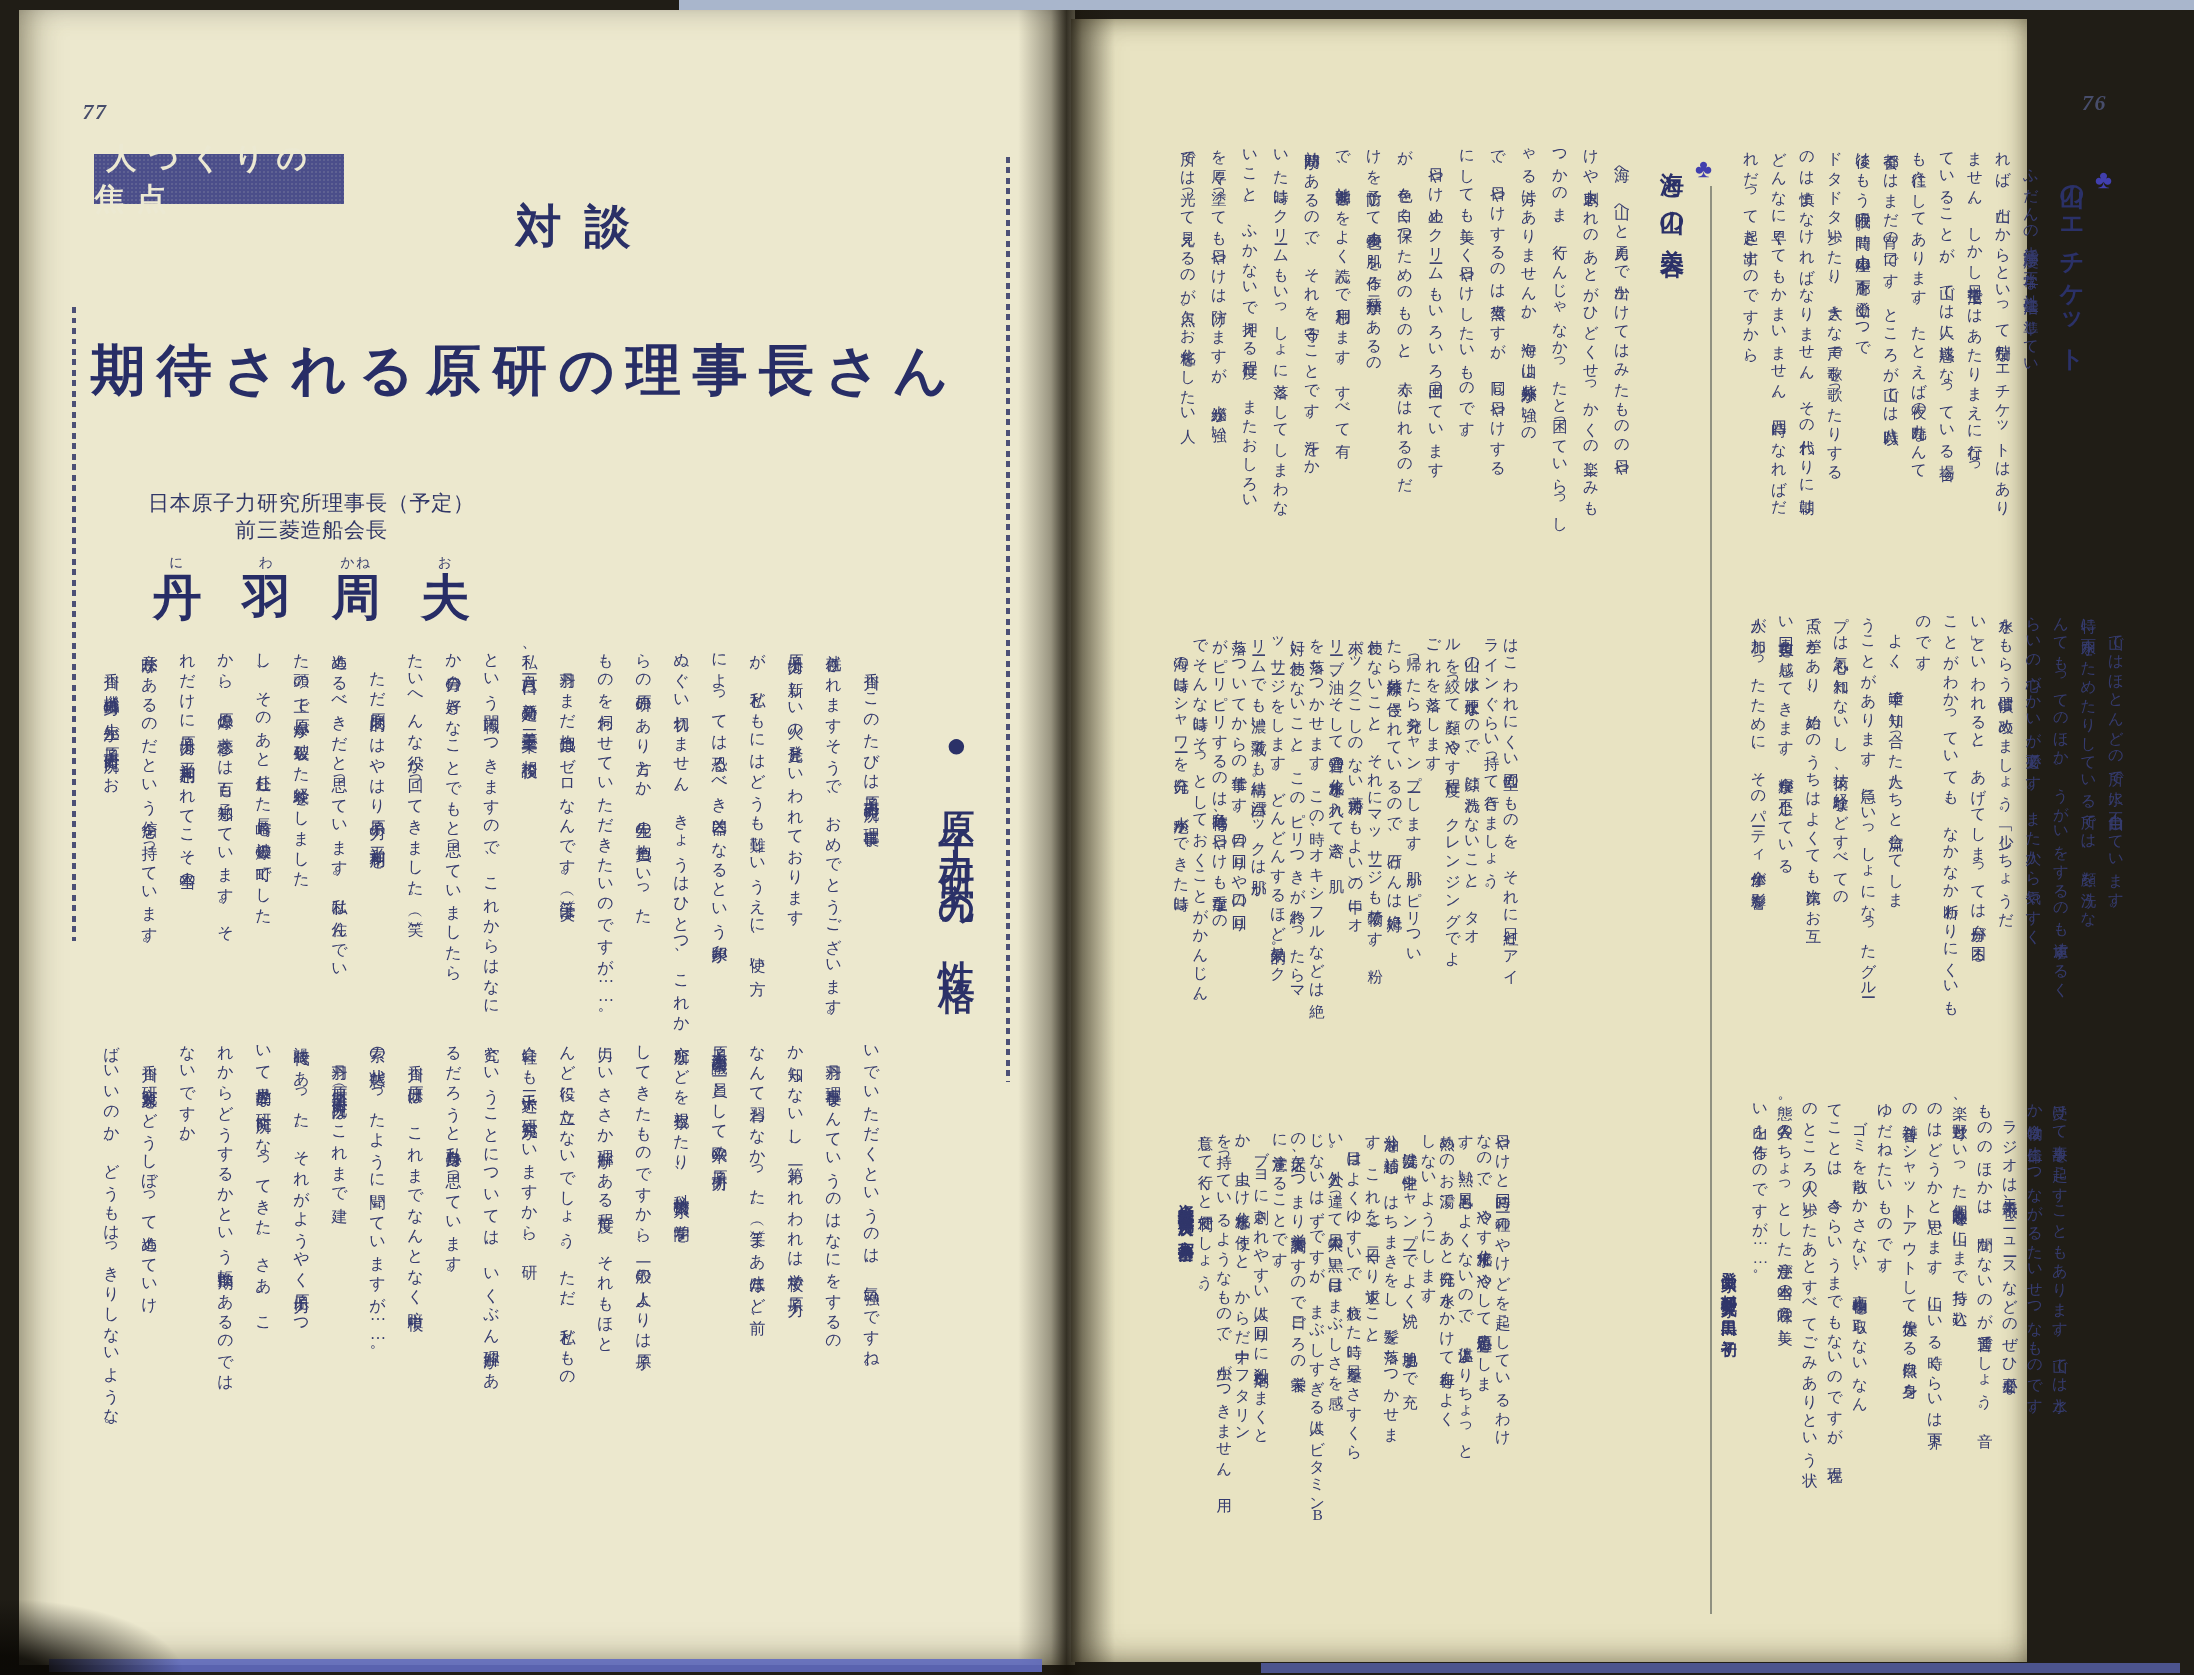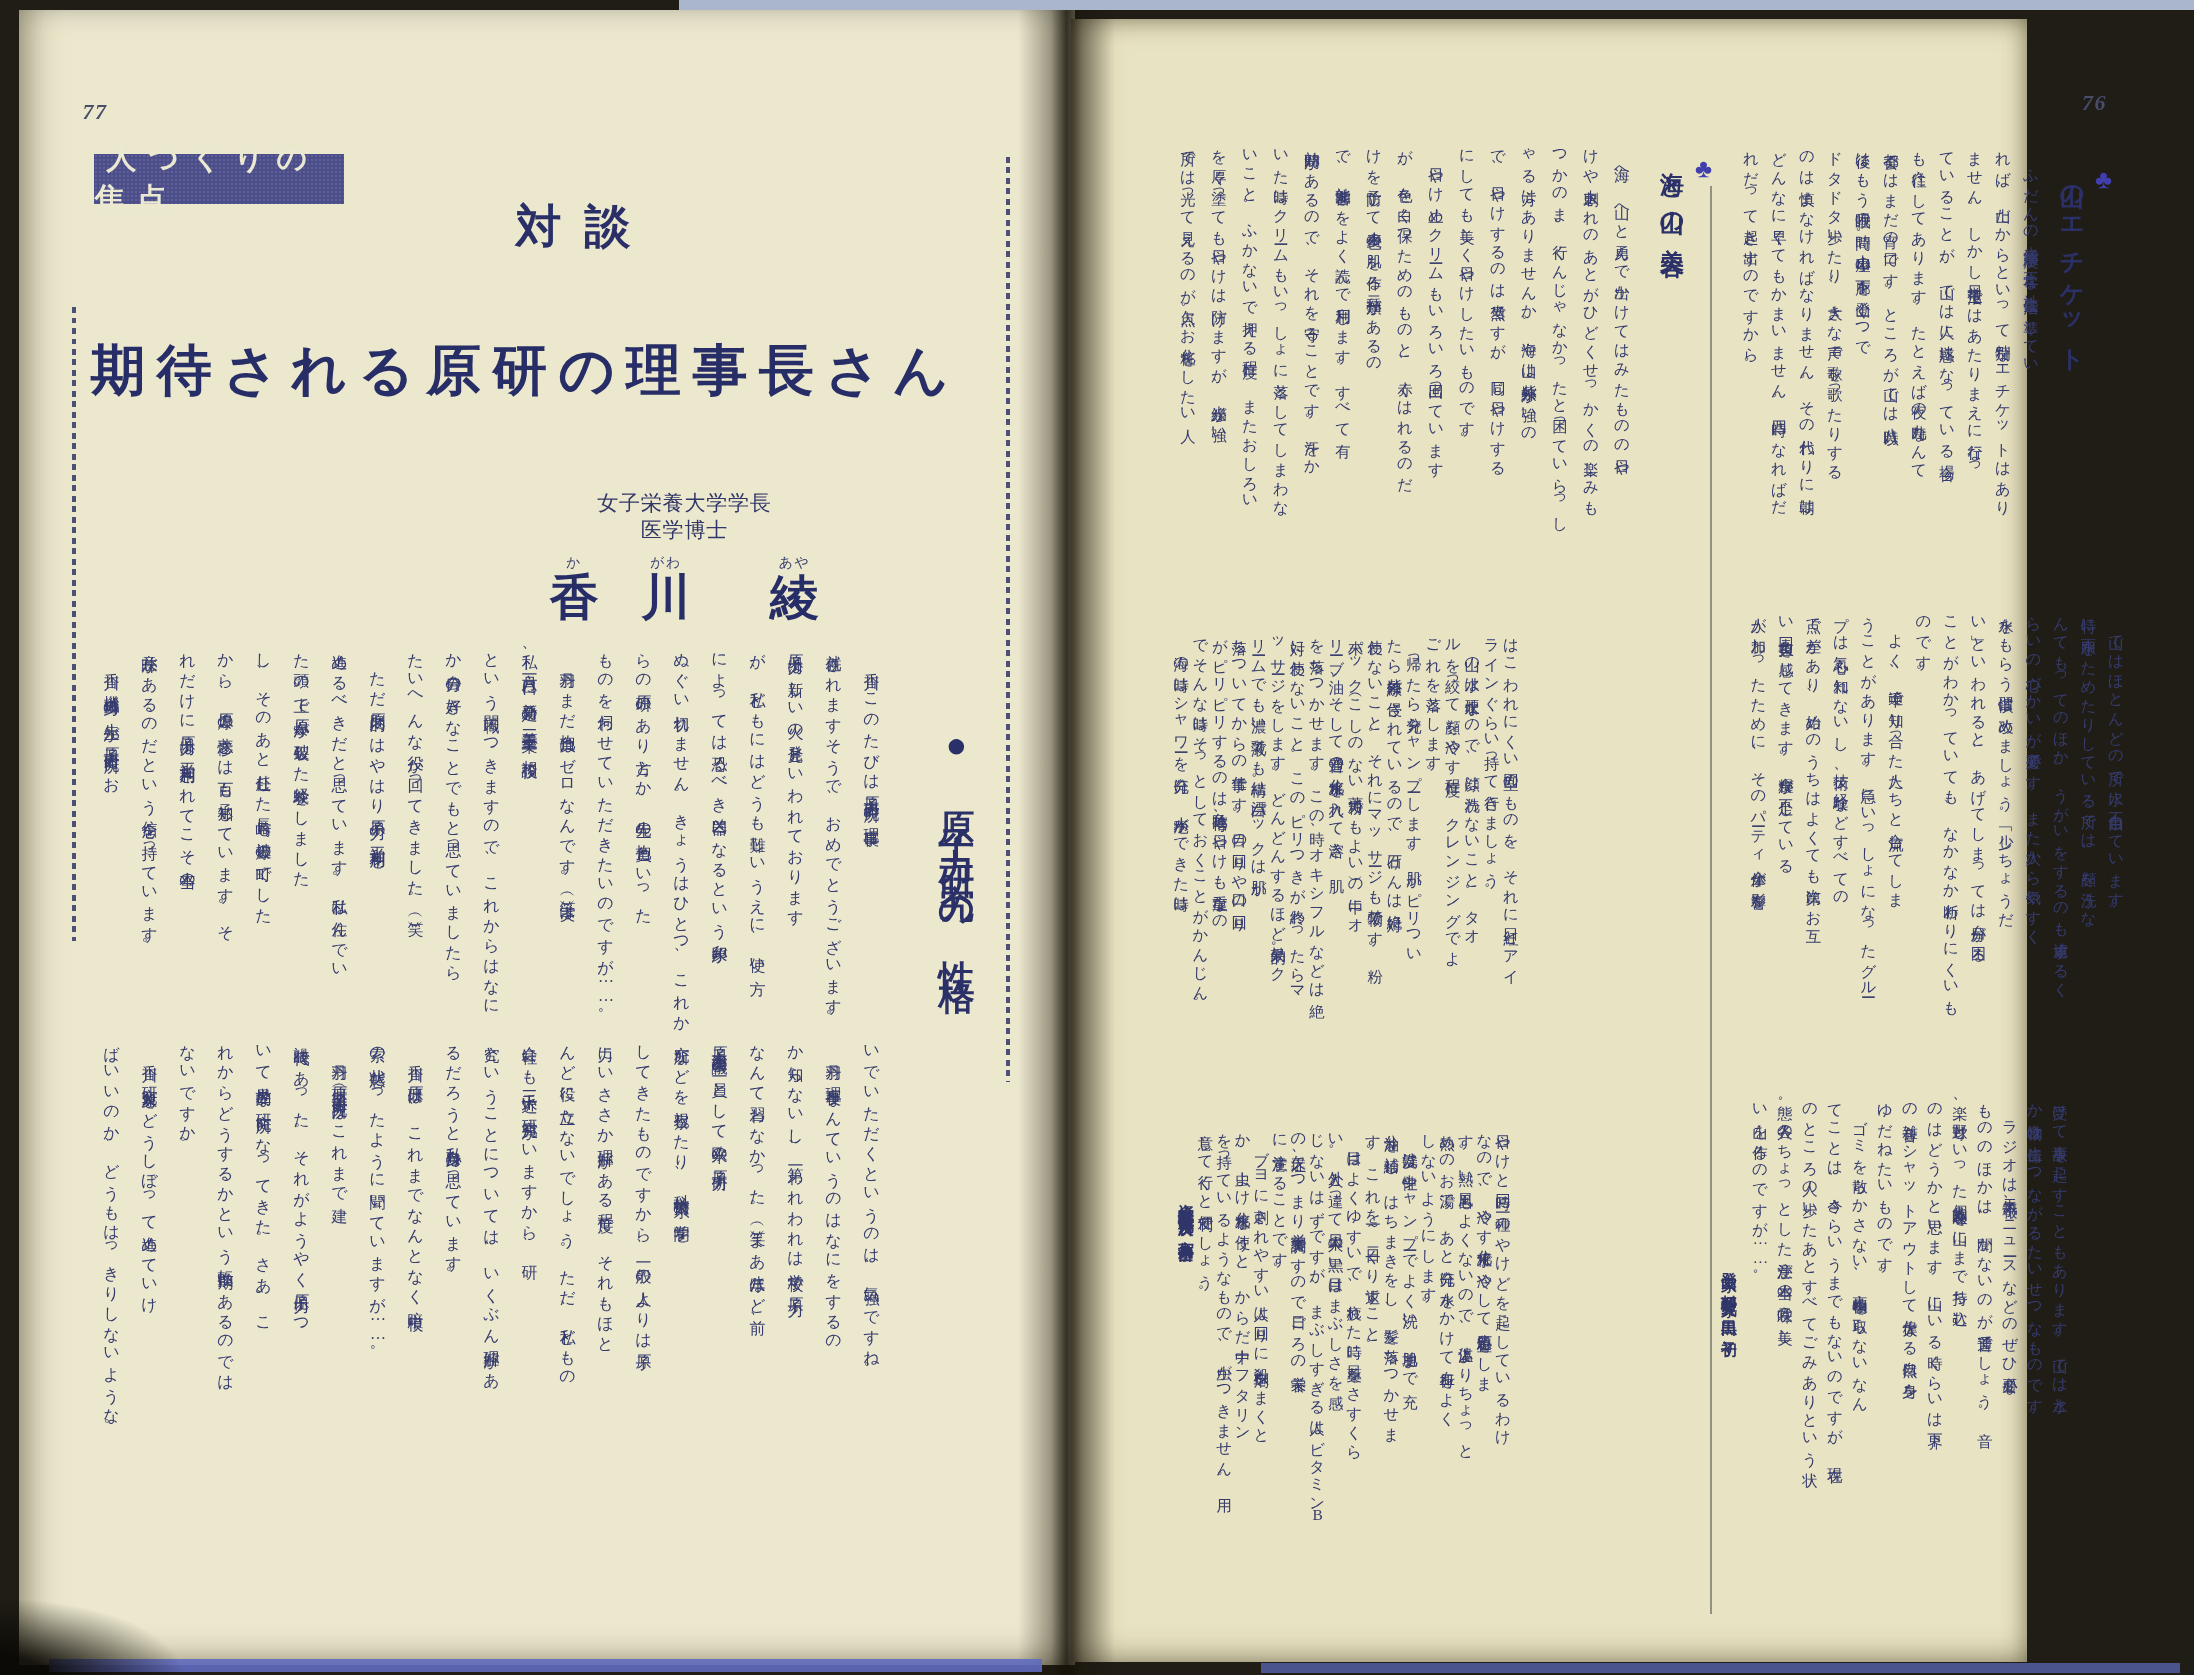--- a/index.html
+++ b/index.html
@@ -93,38 +93,43 @@
 
   <section class="page page-left">
     <div class="pageno pn-left">77</div>
     <div class="dotted rule1"></div>
     <div class="dotted rule2"></div>
 
     <div class="badge">人つくりの焦点</div>
     <div class="taidan">対談</div>
     <div class="title-main">期待される原研の理事長さん</div>
 
-    <div class="speaker sp2">
-      <div class="aff">女子栄養大学学長</div>
-      <div class="aff">医学博士</div>
+    <div class="speaker sp1">
+      <div class="aff">日本原子力研究所理事長（予定）</div>
+      <div class="aff">前三菱造船会長</div>
       <div class="name-row">
 
           <span class="nch">
-            <span class="furi">か</span>
-            <span class="kanji">香</span>
+            <span class="furi">に</span>
+            <span class="kanji">丹</span>
           </span>
 
           <span class="nch">
-            <span class="furi">がわ</span>
-            <span class="kanji">川</span>
+            <span class="furi">わ</span>
+            <span class="kanji">羽</span>
           </span>
 
           <span class="nch">
-            <span class="furi">あや</span>
-            <span class="kanji">綾</span>
+            <span class="furi">かね</span>
+            <span class="kanji">周</span>
+          </span>
+
+          <span class="nch">
+            <span class="furi">お</span>
+            <span class="kanji">夫</span>
           </span>
         </div>
     </div>
 
     <div class="vert section-head">●原子力研究の性格</div>
 
     <div class="band band-l1">
 
     <div class="tcol">　香川　このたびは原子力研究所の理事長に</div>
         <div class="tcol">就任されますそうで、おめでとうございます。</div>

